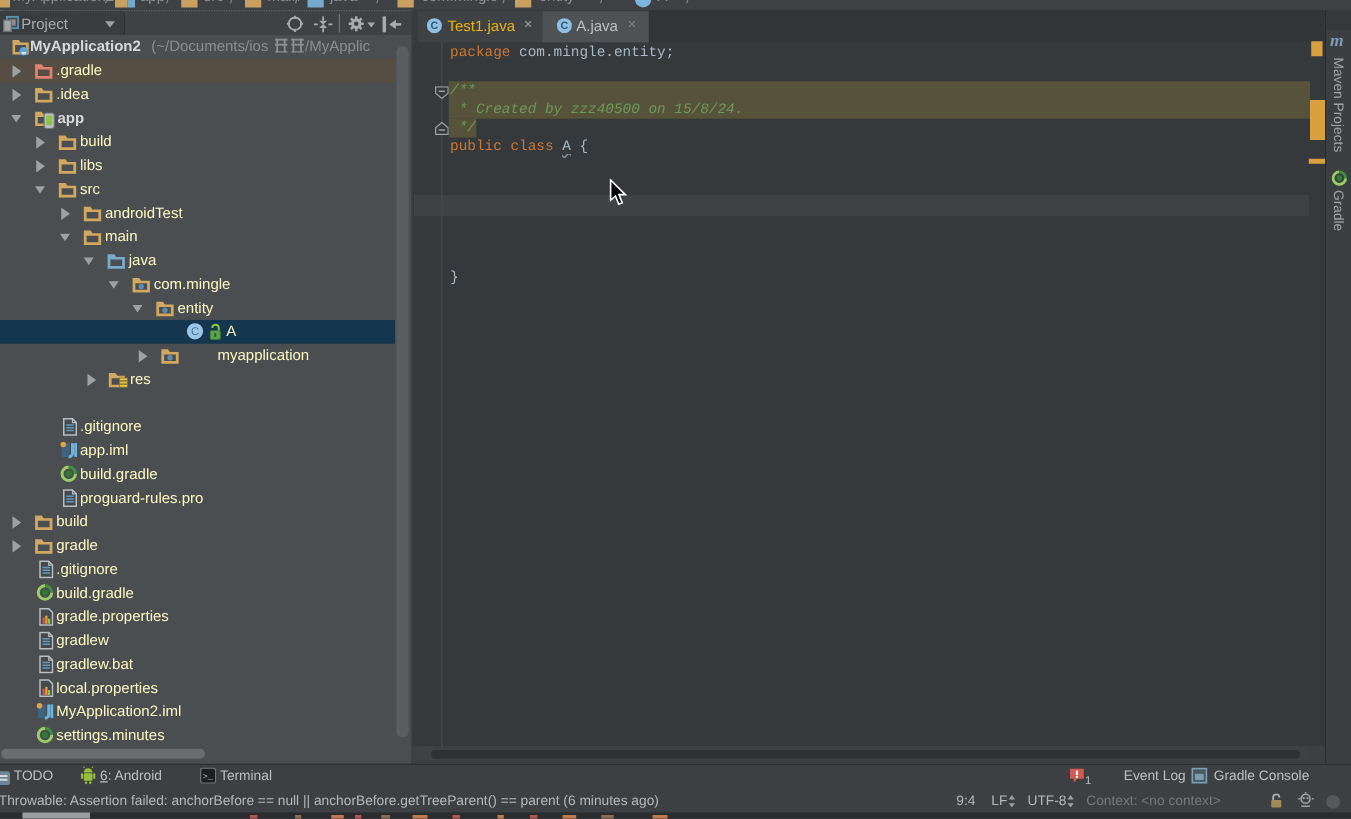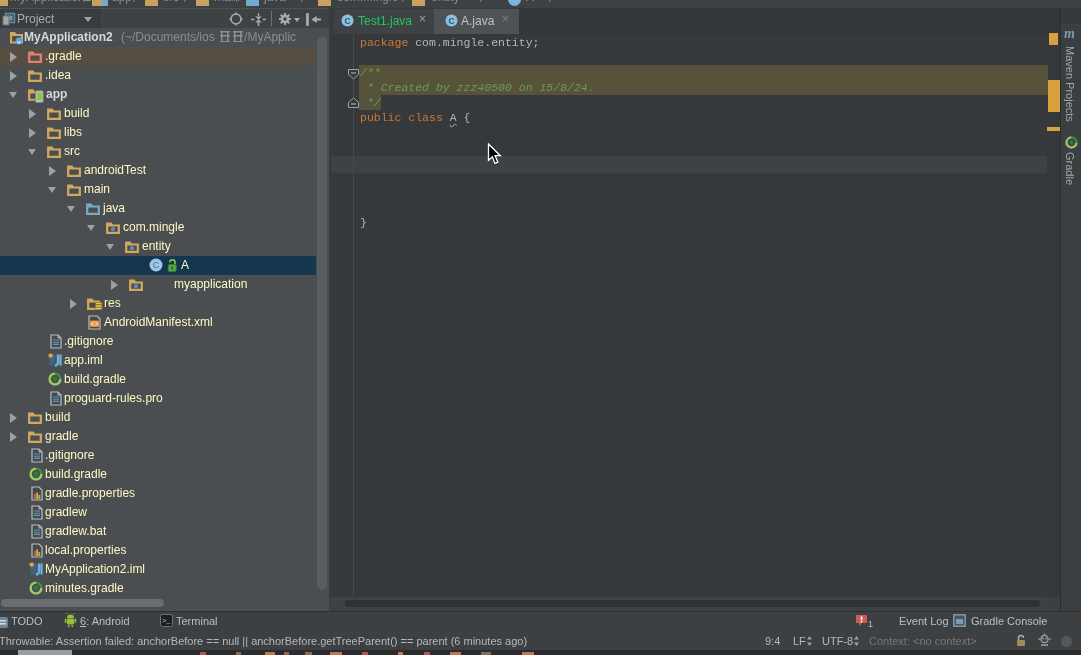--- a/index.html
+++ b/index.html
@@ -226,28 +226,20 @@
       <div class="row" style="top:294px;">
         <div class="arr-c" style="left:70px;"></div>
         <svg class="ticon" style="left:86px;" width="17" height="15" viewBox="0 0 16 14">
           <path fill-rule="evenodd" d="M1 2.2 h5 l1.4 2 H13 V13 H1 Z M3.1 6.1 H10.9 V11 H3.1 Z" fill="#d2a75f"></path>
           <rect x="9" y="6" width="6" height="2" fill="#e8c64c" stroke="#8a7430" stroke-width="0.6"></rect>
           <rect x="9" y="8.4" width="6" height="2" fill="#e8c64c" stroke="#8a7430" stroke-width="0.6"></rect>
           <rect x="9" y="10.8" width="6" height="2" fill="#e8c64c" stroke="#8a7430" stroke-width="0.6"></rect>
         </svg>
         <div class="rlab" style="left:104px;">res</div>
       </div>
-      <div class="row" style="top:313px;">
-        <svg class="ticon" style="left:88px;" width="13" height="15" viewBox="0 0 13 15">
-          <path d="M1 1 h8 l3 3 v10 H1 Z" fill="#46494b" stroke="#b8bec2" stroke-width="1.2"></path>
-          <rect x="2" y="5.5" width="9" height="6.5" rx="1" fill="#e8933d"></rect>
-          <text x="6.5" y="10.8" text-anchor="middle" font-family="Liberation Mono" font-size="6.5" fill="#fff">&lt;&gt;</text>
-        </svg>
-        <div class="rlab" style="left:104px;">AndroidManifest.xml</div>
-      </div>
       <div class="row" style="top:332px;">
         <svg class="ticon" style="left:50px;" width="12" height="15" viewBox="0 0 12 15">
           <path d="M1 1 h7 l3 3 v10 H1 Z" fill="#46494b" stroke="#b8bec2" stroke-width="1.2"></path>
           <path d="M8 1 v3 h3" fill="none" stroke="#b8bec2" stroke-width="1"></path>
           <path d="M3 6 h6 M3 8.2 h6 M3 10.4 h6" stroke="#5f9ac0" stroke-width="1.1"></path>
         </svg>
         <div class="rlab" style="left:64px;">.gitignore</div>
       </div>
       <div class="row" style="top:351px;">
         <svg class="ticon" style="left:48px;" width="14" height="14" viewBox="0 0 14 14">
@@ -346,39 +338,39 @@
           <circle cx="2.6" cy="2.6" r="2.2" fill="#e8a33d"></circle>
         </svg>
         <div class="rlab" style="left:45px;">MyApplication2.iml</div>
       </div>
       <div class="row" style="top:579px;">
         <svg class="ticon" style="left:29px;" width="14" height="14" viewBox="0 0 14 14">
           <path d="M 7 1.6 a 5.4 5.4 0 1 0 5.4 5.4" fill="none" stroke="#9ccc65" stroke-width="2.4"></path>
           <path d="M 7 1.6 a 5.4 5.4 0 0 1 5.4 5.4" fill="none" stroke="#3e8e41" stroke-width="2.4"></path>
           <circle cx="7" cy="7" r="2.4" fill="#2e7d32"></circle>
         </svg>
-        <div class="rlab" style="left:45px;">minutes.gradle</div>
+        <div class="rlab" style="left:45px;">settings.minutes</div>
       </div>
     </div>
 
   <div class="abs" style="left:317px;top:37px;width:10px;height:553px;background:#595d5f;border-radius:5px;"></div>
 
   <div class="abs" style="left:1px;top:599px;width:163px;height:8px;background:#696d6f;border-radius:4px;"></div>
 
   <div class="abs" style="left:329px;top:8px;width:1px;height:603px;background:#3a3d40;"></div>
 
   <div class="abs" style="left:330px;top:8px;width:730px;height:26px;background:#383b3d;"></div>
   <div class="abs" style="left:519px;top:8px;width:541px;height:26px;background:#333638;"></div>
   <div class="abs" style="left:334px;top:9px;width:100px;height:25px;background:#3f4245;"></div>
   <div class="abs" style="left:434px;top:9px;width:85px;height:25px;background:#4e5255;"></div>
   <svg class="abs" style="left:341px;top:14px;" width="13" height="13" viewBox="0 0 13 13">
     <circle cx="6.5" cy="6.5" r="6" fill="#8fc0e4"></circle>
     <text x="6.5" y="9.6" text-anchor="middle" font-family="Liberation Sans" font-size="8.5" font-weight="bold" fill="#30586e">C</text>
   </svg>
-  <span class="abs" style="left:358px;top:14px;font-size:12px;color:#22c55e;">Test1.java</span>
+  <span class="abs" style="left:358px;top:14px;font-size:12px;color:#eab308;">Test1.java</span>
   <span class="abs" style="left:419px;top:12px;font-size:12px;color:#9da1a3;">×</span>
   <svg class="abs" style="left:445px;top:14px;" width="13" height="13" viewBox="0 0 13 13">
     <circle cx="6.5" cy="6.5" r="6" fill="#8fc0e4"></circle>
     <text x="6.5" y="9.6" text-anchor="middle" font-family="Liberation Sans" font-size="8.5" font-weight="bold" fill="#30586e">C</text>
   </svg>
   <span class="abs" style="left:461px;top:14px;font-size:12px;color:#bfc1c3;">A.java</span>
   <span class="abs" style="left:502px;top:12px;font-size:12px;color:#7d8183;">×</span>
 
   <div class="abs" style="left:330px;top:34px;width:730px;height:563px;background:#36393b;"></div>
 

